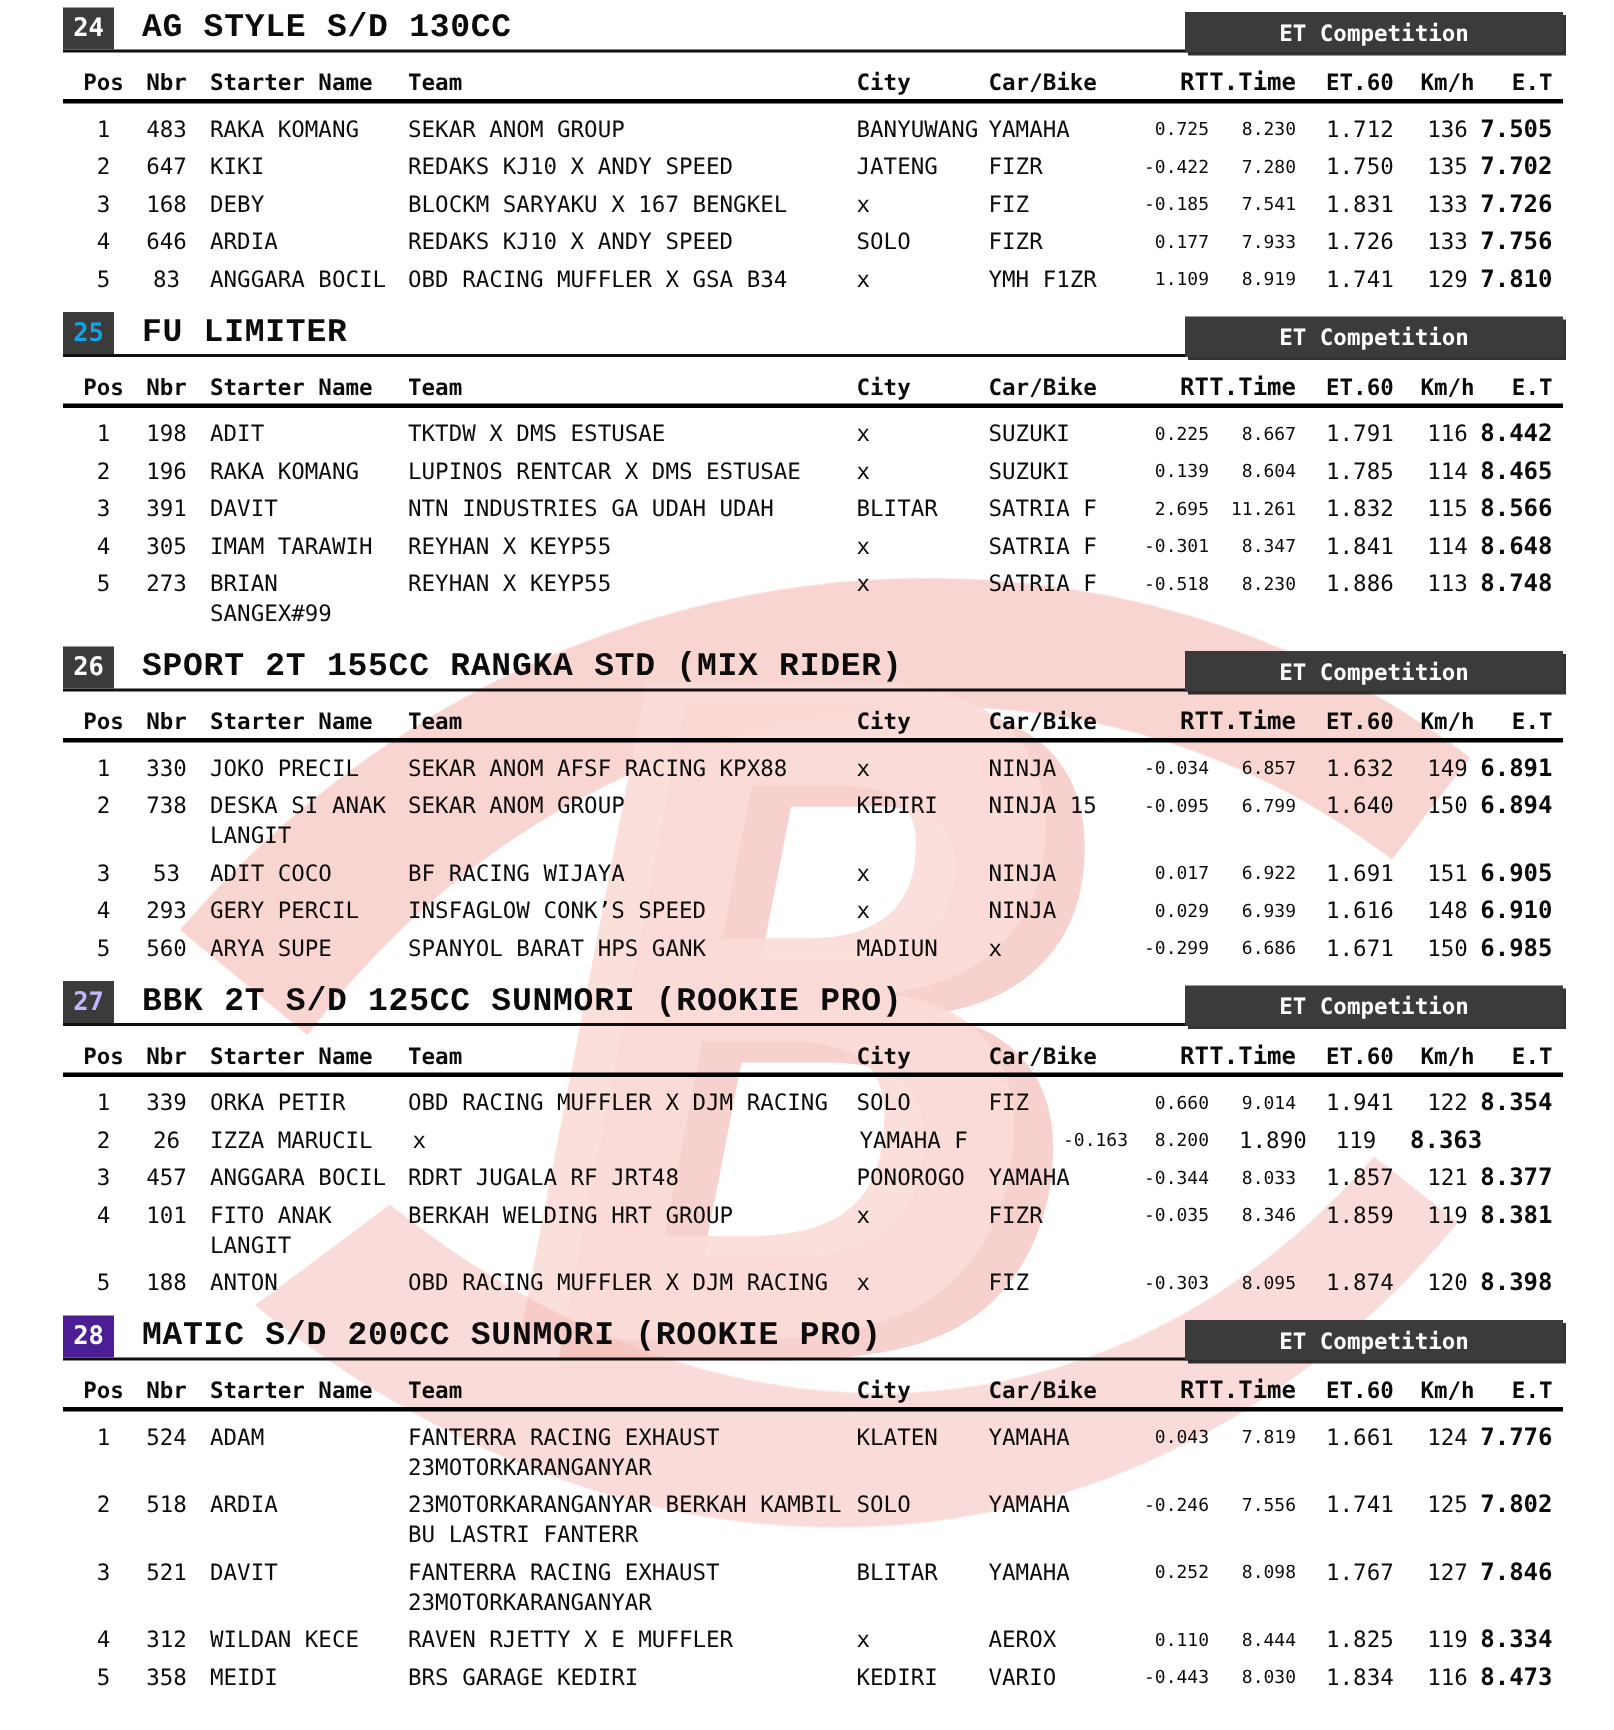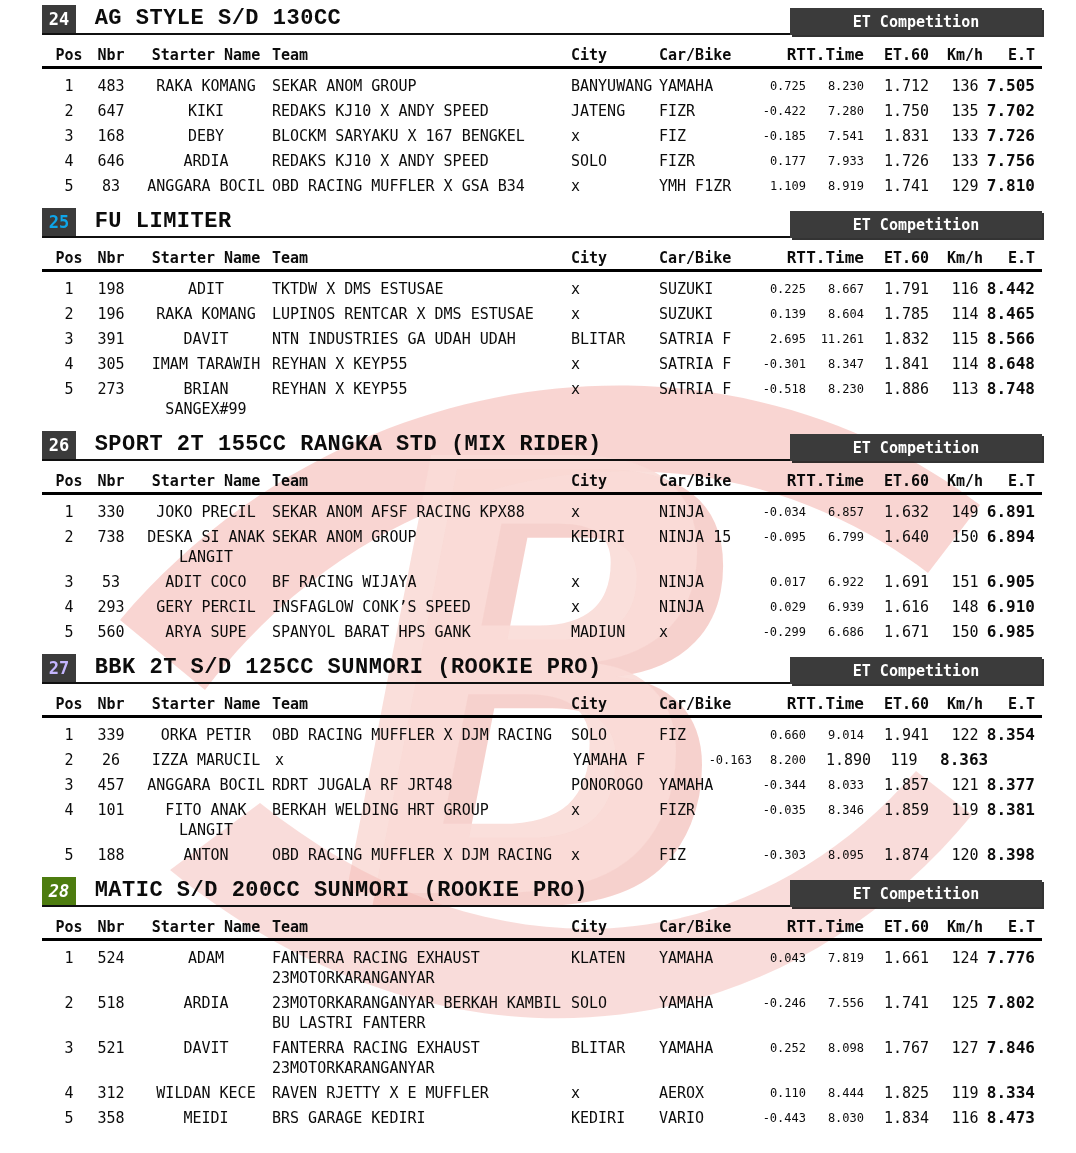--- a/index.html
+++ b/index.html
@@ -41,21 +41,21 @@
   .col-head { margin-top:10px; padding-bottom:1px; border-bottom:3px solid #000; align-items:end; }
   .col-head .cell { font-weight:bold; }
 
   .rows { margin-top:7px; }
   .row { margin-bottom:5px; align-items:start; }
 
   .cell { font-size:15px; line-height:20px; overflow-wrap:normal; }
 
   .c-pos  { text-align:center; }
   .c-nbr  { text-align:center; padding-right:6px; }
-  .c-name { padding-left:8px;text-align:center; }
+  .c-name { padding-left:8px; }
   .c-team { }
   .c-city { padding-left:3px; }
   .c-bike { padding-left:5px; }
   .c-rt   { text-align:right; font-size:12px; }
   .c-ttime{ text-align:right; font-size:12px; }
   .c-et60 { padding-left:20px; }
   .c-kmh  { padding-left:4px;text-align:center; }
   .c-et   { text-align:right; padding-right:7px; font-weight:bold; font-size:16px; }
   .col-head .c-et { font-size:15px; }
   .col-head .c-rt, .col-head .c-ttime { font-size:16px; }
@@ -421,21 +421,21 @@
             <div class="cell c-ttime">8.095</div>
             <div class="cell c-et60">1.874</div>
             <div class="cell c-kmh">120</div>
             <div class="cell c-et">8.398</div>
           </div>
         </div>
   </section>
 
   <section class="section">
     <header class="sec-head">
-      <span class="sec-num" style="background: #4d7c0f; color: rgb(255, 255, 255); font-style: italic;">28</span>
+      <span class="sec-num" style="background: #4c1d95; color: rgb(255, 255, 255);">28</span>
       <h2 class="sec-title">MATIC S/D 200CC SUNMORI (ROOKIE PRO)</h2>
       <span class="sec-badge" style="background: rgb(59, 59, 59); color: rgb(255, 255, 255);">ET Competition</span>
     </header>
     <div class="col-head grid">
           <div class="cell c-pos">Pos</div>
           <div class="cell c-nbr">Nbr</div>
           <div class="cell c-name">Starter Name</div>
           <div class="cell c-team">Team</div>
           <div class="cell c-city">City</div>
           <div class="cell c-bike">Car/Bike</div>

